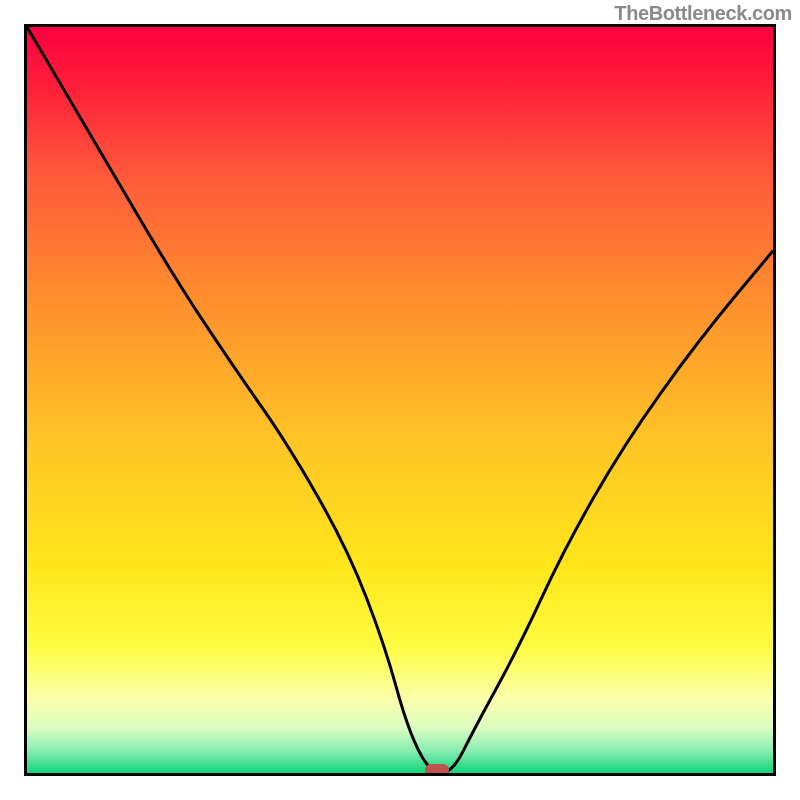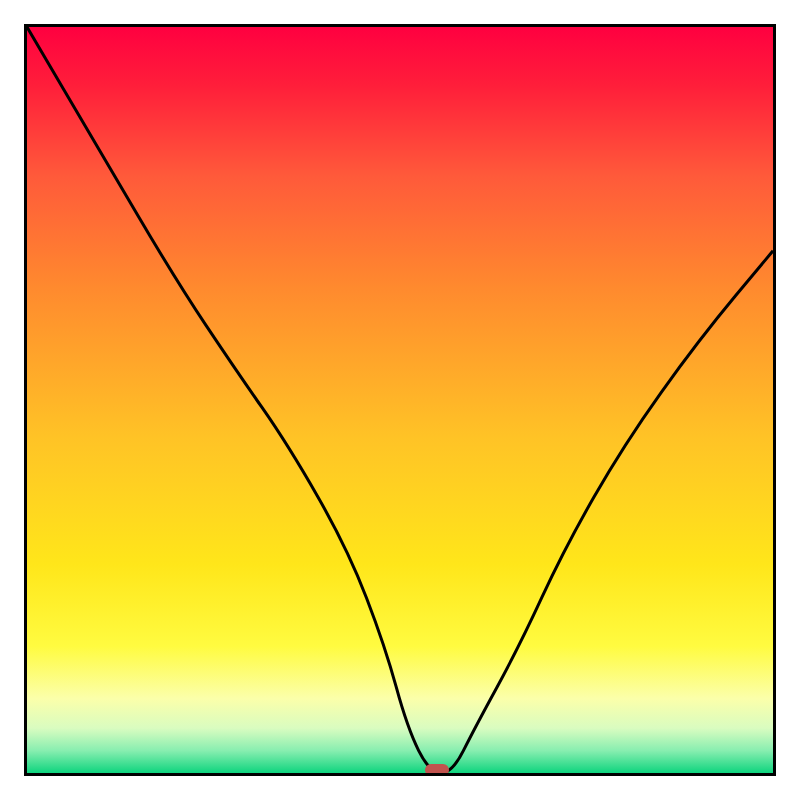--- a/index.html
+++ b/index.html
@@ -56,20 +56,21 @@
     background: #c1534e;
     border-radius: 6px;
     transform: translate(-50%, -50%);
     z-index: 10;
   }
 </style>
 </head>
 <body>
 <div class="container">
 
+  <div class="watermark">TheBottleneck.com</div>
 
   <div class="plot-frame">
 
     <svg class="bg-gradient" viewBox="0 0 746 746" preserveAspectRatio="none">
       <defs>
         <linearGradient id="grad" x1="0" y1="0" x2="0" y2="1">
           <stop id="g0" offset="0%" stop-color="#ff0040"></stop>
           <stop id="g1" offset="8%" stop-color="#ff1f3a"></stop>
           <stop id="g2" offset="20%" stop-color="#ff5a3a"></stop>
           <stop id="g3" offset="35%" stop-color="#ff8a2e"></stop>

